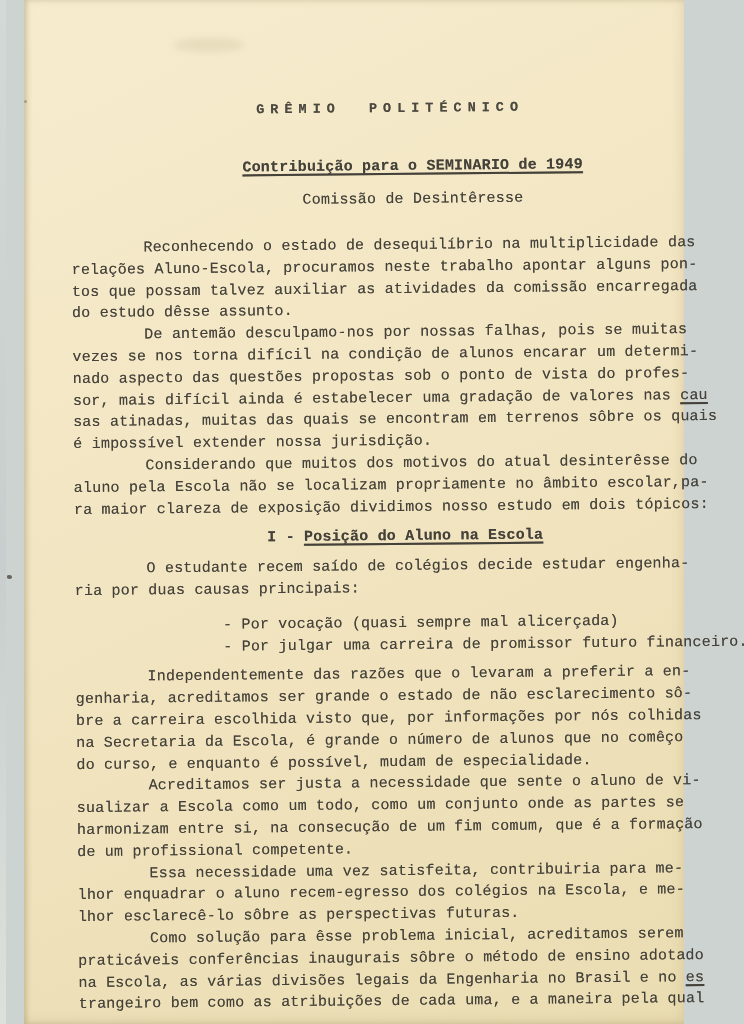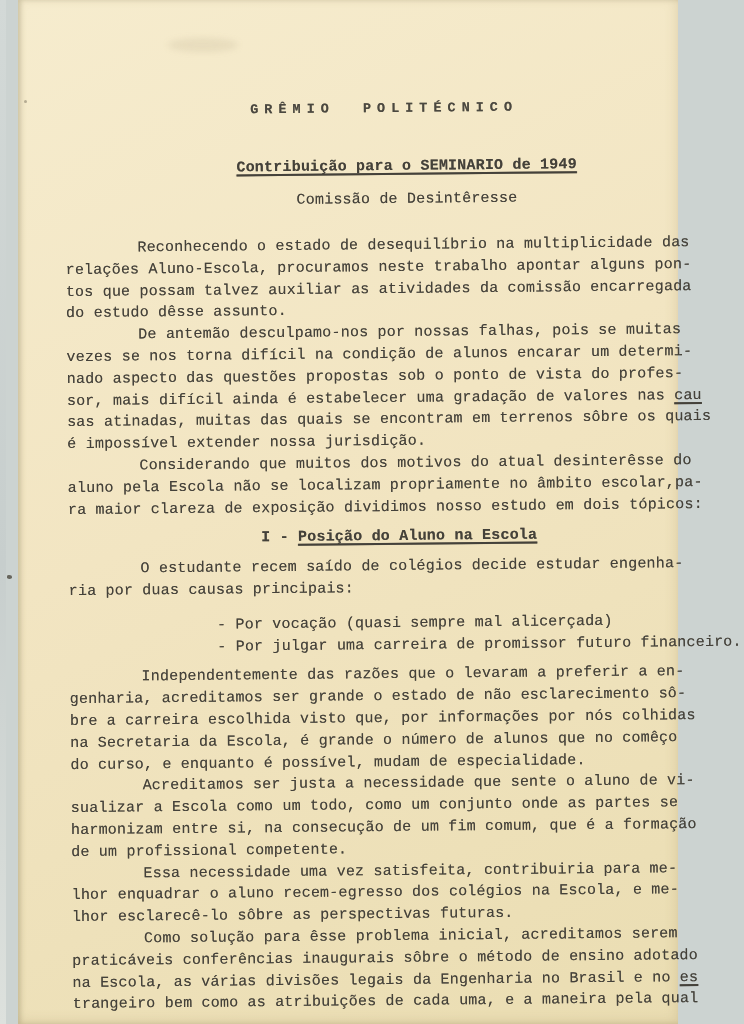--- a/index.html
+++ b/index.html
@@ -10,21 +10,21 @@
     --scan:#ccd3d1;
   }
   *{box-sizing:border-box;}
   html,body{margin:0;padding:0;}
   body{
     width:744px;height:1024px;overflow:hidden;position:relative;
     background:var(--scan);
     font-family:"Liberation Mono","DejaVu Sans Mono",monospace;
   }
   .page{
-    position:absolute;left:18px;top:0;width:660px;height:1024px;
+    position:absolute;left:24px;top:0;width:660px;height:1024px;
     background:linear-gradient(155deg,var(--paper-light) 0%,var(--paper) 45%,var(--paper-dark) 100%);
     box-shadow:inset 3px 0 4px rgba(120,110,80,0.25), inset -2px -3px 12px rgba(150,130,80,0.18);
   }
   .scan-edge{
     position:absolute;left:0;top:0;width:6px;height:1024px;
     background:linear-gradient(180deg,#d3d9d7 0%,#c7cecd 55%,#dde1dd 100%);
   }
   .smudge{
     position:absolute;left:150px;top:38px;width:70px;height:14px;border-radius:50%;
     background:rgba(140,125,90,0.12);filter:blur(3px);

